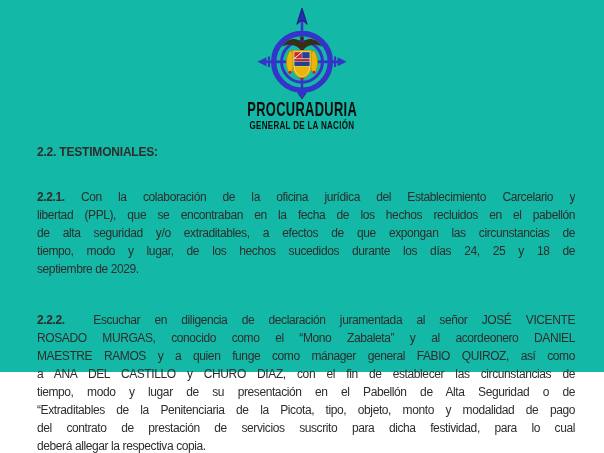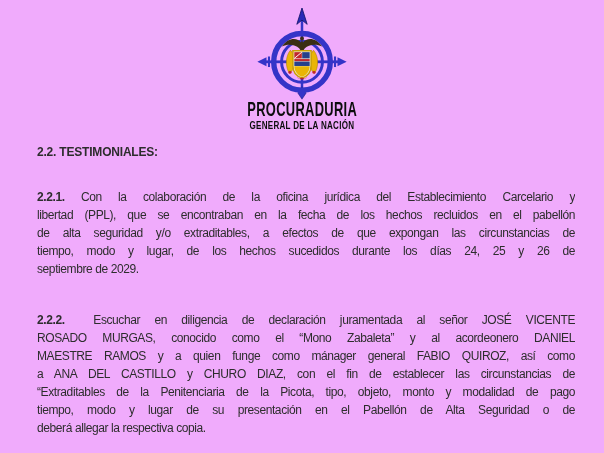--- a/index.html
+++ b/index.html
@@ -8,22 +8,22 @@
     width: 604px;
     height: 453px;
     background: #ffffff;
     font-family: "Liberation Sans", sans-serif;
     overflow: hidden;
     position: relative;
   }
   .page {
     position: relative;
     width: 604px;
-    height: 453px;
-    background: #f0abfc;
+    height: 372px;
+    background: #14b8a6;
   }
 
   
   .logo {
     position: absolute;
     top: 8px;
     left: 50%;
     transform: translateX(-50%);
     width: 220px;
     display: flex;
@@ -134,27 +134,28 @@
     <div class="brand-title">PROCURADURIA</div>
     <div class="brand-subtitle">GENERAL DE LA NACIÓN</div>
   </div>
 
   <div class="section-heading">2.2. TESTIMONIALES:</div>
 
   <div class="para para-1">
     <div class="tline"><span class="pnum">2.2.1.</span> <span>Con la colaboración de la oficina jurídica del Establecimiento Carcelario y</span></div>
     <div class="tline">libertad (PPL), que se encontraban en la fecha de los hechos recluidos en el pabellón</div>
     <div class="tline">de alta seguridad y/o extraditables, a efectos de que expongan las circunstancias de</div>
-    <div class="tline">tiempo, modo y lugar, de los hechos sucedidos durante los días 24, 25 y 26 de</div>
+    <div class="tline">tiempo, modo y lugar, de los hechos sucedidos durante los días 24, 25 y 18 de</div>
     <div class="tline last">septiembre de 2029.</div>
   </div>
 
   <div class="para para-2">
     <div class="tline"><span class="pnum">2.2.2.</span>&nbsp; <span>Escuchar en diligencia de declaración juramentada al señor JOSÉ VICENTE</span></div>
     <div class="tline">ROSADO MURGAS, conocido como el “Mono Zabaleta” y al acordeonero DANIEL</div>
     <div class="tline">MAESTRE RAMOS y a quien funge como mánager general FABIO QUIROZ, así como</div>
     <div class="tline">a ANA DEL CASTILLO y CHURO DIAZ, con el fin de establecer las circunstancias de</div>
+    <div class="tline">tiempo, modo y lugar de su presentación en el Pabellón de Alta Seguridad o de</div>
     <div class="tline">“Extraditables de la Penitenciaria de la Picota, tipo, objeto, monto y modalidad de pago</div>
-    <div class="tline">tiempo, modo y lugar de su presentación en el Pabellón de Alta Seguridad o de</div>
+    <div class="tline">del contrato de prestación de servicios suscrito para dicha festividad, para lo cual</div>
     <div class="tline last">deberá allegar la respectiva copia.</div>
   </div>
 
 </div>
 
 </body></html>

